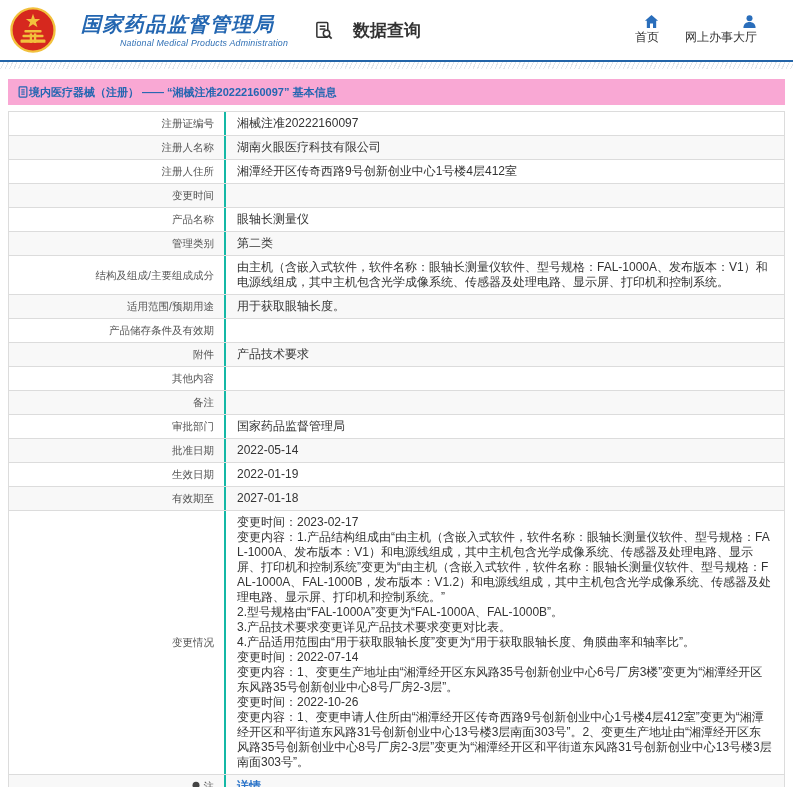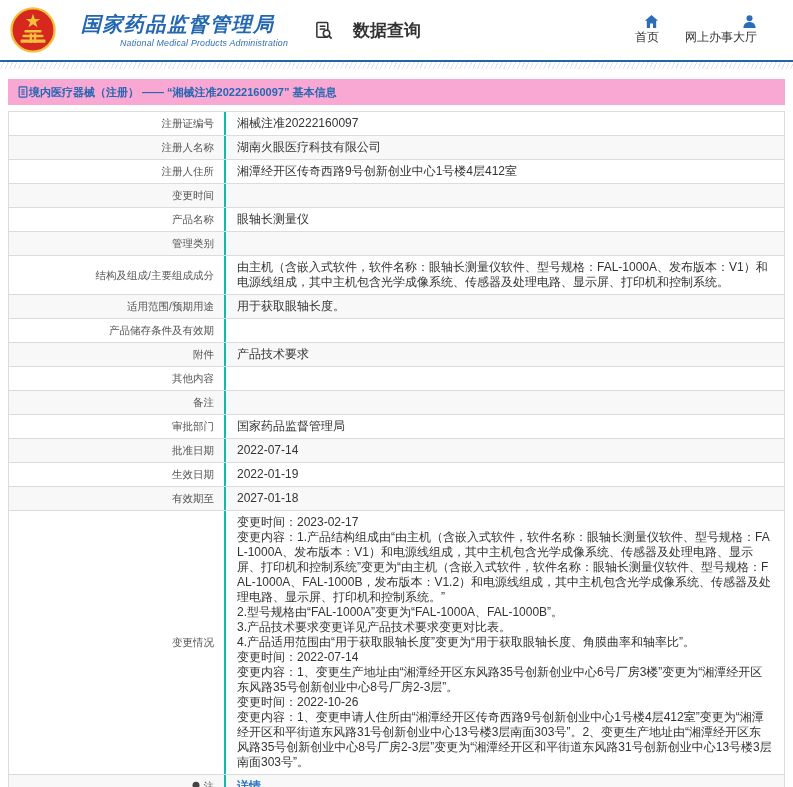--- a/index.html
+++ b/index.html
@@ -115,20 +115,21 @@
   </div>
   <div class="t-row">
     <div class="t-label">变更时间</div>
   </div>
   <div class="t-row">
     <div class="t-label">产品名称</div>
     <div class="t-value">眼轴长测量仪</div>
   </div>
   <div class="t-row">
     <div class="t-label">管理类别</div>
+    <div class="t-value">第二类</div>
   </div>
   <div class="t-row">
     <div class="t-label">结构及组成/主要组成成分</div>
     <div class="t-value">由主机（含嵌入式软件，软件名称：眼轴长测量仪软件、型号规格：FAL-1000A、发布版本：V1）和电源线组成，其中主机包含光学成像系统、传感器及处理电路、显示屏、打印机和控制系统。</div>
   </div>
   <div class="t-row">
     <div class="t-label">适用范围/预期用途</div>
     <div class="t-value">用于获取眼轴长度。</div>
   </div>
   <div class="t-row">
@@ -146,21 +147,21 @@
   <div class="t-row">
     <div class="t-label">备注</div>
     <div class="t-value"></div>
   </div>
   <div class="t-row">
     <div class="t-label">审批部门</div>
     <div class="t-value">国家药品监督管理局</div>
   </div>
   <div class="t-row">
     <div class="t-label">批准日期</div>
-    <div class="t-value">2022-07-14</div>
+    <div class="t-value">2022-05-14</div>
   </div>
   <div class="t-row">
     <div class="t-label">生效日期</div>
     <div class="t-value">2022-01-19</div>
   </div>
   <div class="t-row">
     <div class="t-label">有效期至</div>
     <div class="t-value">2027-01-18</div>
   </div>
   <div class="t-row">

